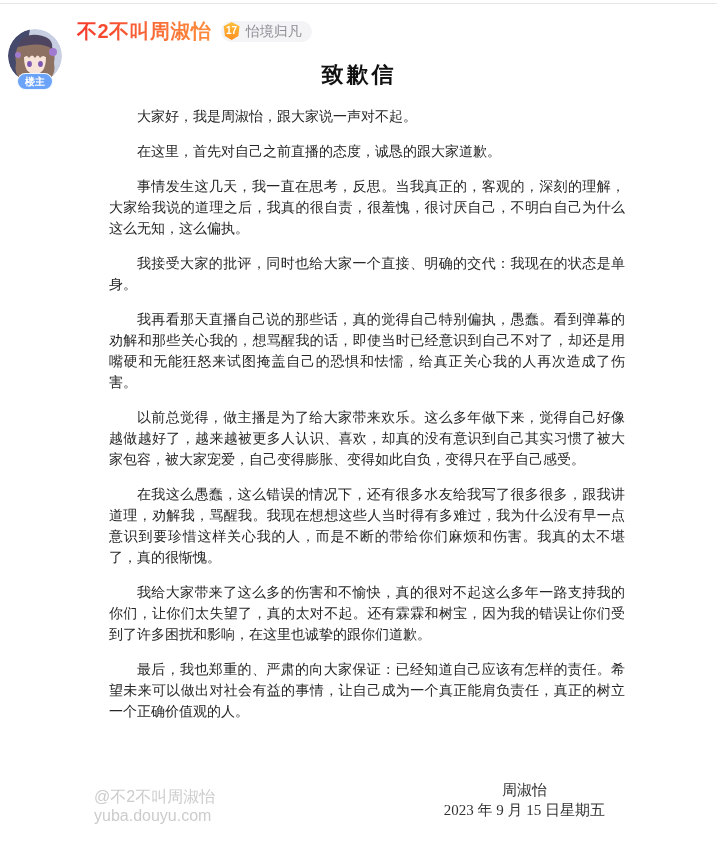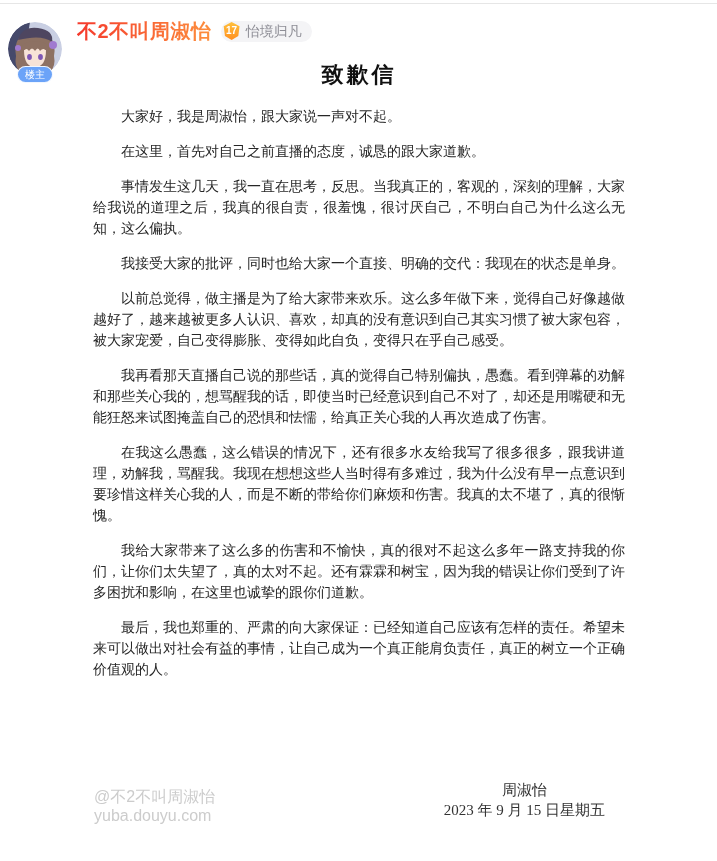--- a/index.html
+++ b/index.html
@@ -5,21 +5,21 @@
   html,body{margin:0;padding:0;background:#fff;}
   .page{
     position:relative;width:717px;height:861px;background:#ffffff;
     overflow:hidden;font-family:"Liberation Sans",sans-serif;
   }
   .top-divider{
     position:absolute;top:3px;left:0;width:717px;height:1px;background:#e6e6e6;
   }
 
   
-  .avatar-wrap{position:absolute;left:8px;top:22px;width:54px;height:60px;}
+  .avatar-wrap{position:absolute;left:8px;top:29px;width:54px;height:60px;font-weight:bold;}
   .avatar{width:54px;height:54px;border-radius:50%;display:block;cursor:pointer;}
   .owner-badge{
     position:absolute;left:50%;top:44px;transform:translateX(-50%);
     background:#6ba3f8;color:#fff;font-size:10px;line-height:13px;
     padding:1px 7px;border-radius:9px;border:1px solid rgba(255,255,255,.9);
     white-space:nowrap;
   }
   .user-row{
     position:absolute;left:77px;top:20px;height:22px;
     display:flex;align-items:center;gap:9px;
@@ -47,21 +47,21 @@
   
   .letter{
     position:absolute;left:93px;top:57px;width:532px;
     font-family:"Liberation Serif",serif;color:#262626;
   }
   .letter-title{
     text-align:center;font-size:22px;font-weight:700;letter-spacing:3px;
     line-height:28px;margin:4px 0 17px 0;color:#111;
   }
   .para{
-    font-size:14px;line-height:21px;margin:0 0 14px 0;
+    font-size:14px;line-height:21px;margin:0 0 14px 16px;
     text-indent:2em;text-align:justify;
   }
 
   
   .watermark{
     position:absolute;left:94px;top:787px;color:#cccccc;
     font-size:16px;line-height:19px;font-family:"Liberation Sans",sans-serif;
   }
   .signature{
     position:absolute;top:780px;right:112px;text-align:center;
@@ -107,22 +107,22 @@
       <span class="level-label">怡境归凡</span>
     </span>
   </div>
 
   <div class="letter">
     <h1 class="letter-title">致歉信</h1>
     <p class="para">大家好，我是周淑怡，跟大家说一声对不起。</p>
     <p class="para">在这里，首先对自己之前直播的态度，诚恳的跟大家道歉。</p>
     <p class="para">事情发生这几天，我一直在思考，反思。当我真正的，客观的，深刻的理解，大家给我说的道理之后，我真的很自责，很羞愧，很讨厌自己，不明白自己为什么这么无知，这么偏执。</p>
     <p class="para">我接受大家的批评，同时也给大家一个直接、明确的交代：我现在的状态是单身。</p>
+    <p class="para">我再看那天直播自己说的那些话，真的觉得自己特别偏执，愚蠢。看到弹幕的劝解和那些关心我的，想骂醒我的话，即使当时已经意识到自己不对了，却还是用嘴硬和无能狂怒来试图掩盖自己的恐惧和怯懦，给真正关心我的人再次造成了伤害。</p>
     <p class="para">以前总觉得，做主播是为了给大家带来欢乐。这么多年做下来，觉得自己好像越做越好了，越来越被更多人认识、喜欢，却真的没有意识到自己其实习惯了被大家包容，被大家宠爱，自己变得膨胀、变得如此自负，变得只在乎自己感受。</p>
-    <p class="para">我再看那天直播自己说的那些话，真的觉得自己特别偏执，愚蠢。看到弹幕的劝解和那些关心我的，想骂醒我的话，即使当时已经意识到自己不对了，却还是用嘴硬和无能狂怒来试图掩盖自己的恐惧和怯懦，给真正关心我的人再次造成了伤害。</p>
     <p class="para">在我这么愚蠢，这么错误的情况下，还有很多水友给我写了很多很多，跟我讲道理，劝解我，骂醒我。我现在想想这些人当时得有多难过，我为什么没有早一点意识到要珍惜这样关心我的人，而是不断的带给你们麻烦和伤害。我真的太不堪了，真的很惭愧。</p>
     <p class="para">我给大家带来了这么多的伤害和不愉快，真的很对不起这么多年一路支持我的你们，让你们太失望了，真的太对不起。还有霖霖和树宝，因为我的错误让你们受到了许多困扰和影响，在这里也诚挚的跟你们道歉。</p>
     <p class="para">最后，我也郑重的、严肃的向大家保证：已经知道自己应该有怎样的责任。希望未来可以做出对社会有益的事情，让自己成为一个真正能肩负责任，真正的树立一个正确价值观的人。</p>
   </div>
 
   <div class="watermark">
     <div>@不2不叫周淑怡</div>
     <div>yuba.douyu.com</div>
   </div>
 

